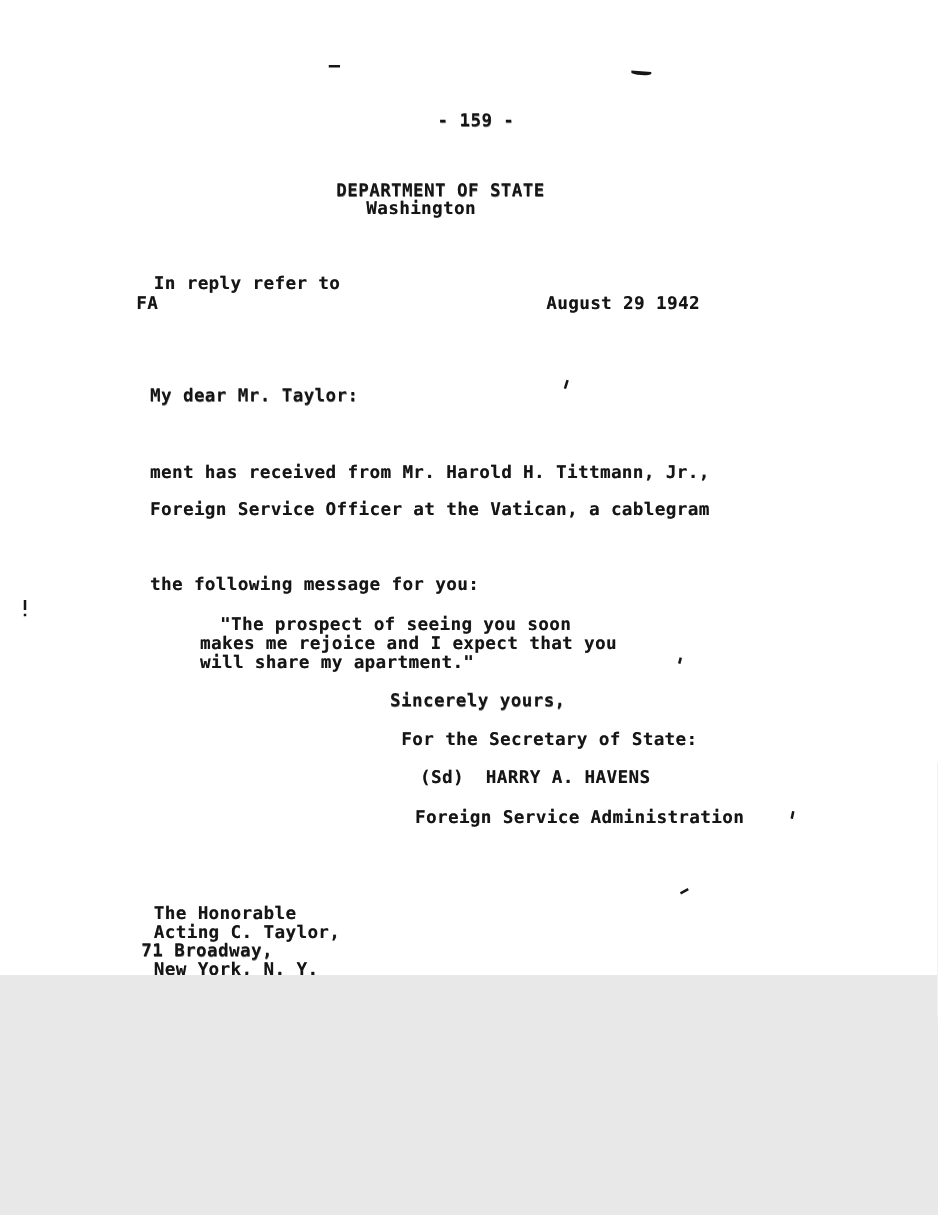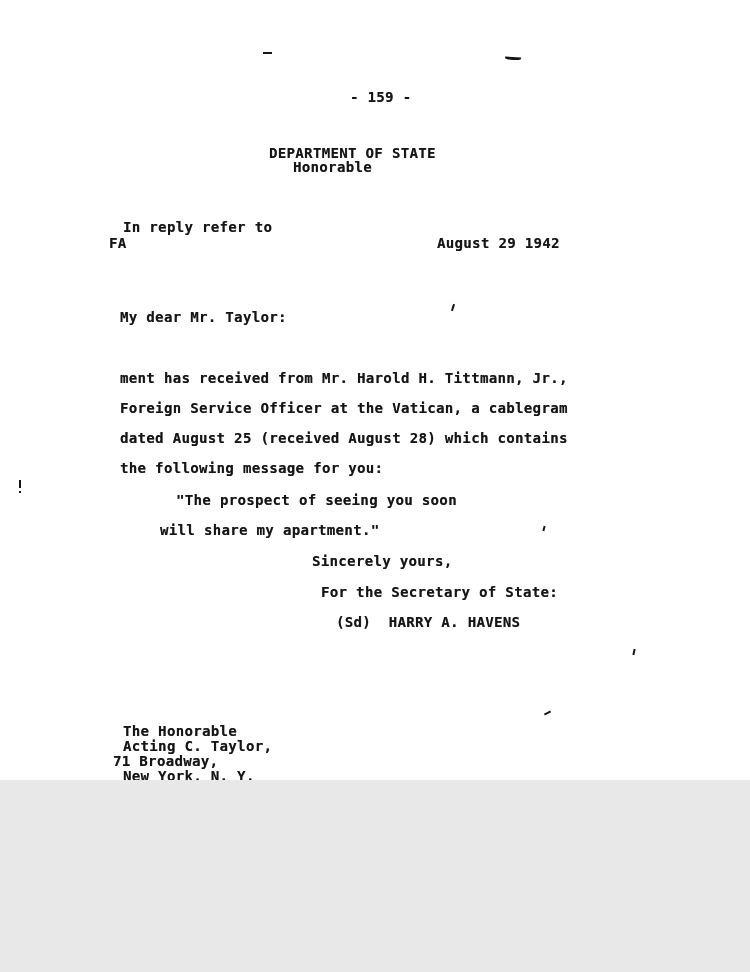--- a/index.html
+++ b/index.html
@@ -25,39 +25,40 @@
   .artifact { position: absolute; background: #161616; }
   .artifact.clear { background: transparent; }
 </style>
 </head>
 <body>
 
 <div class="page">
 
   <div class="ln" style="top:90px;left:350px">- 159 -</div>
   <div class="ln" style="top:146px;left:269px">DEPARTMENT OF STATE</div>
-  <div class="ln" style="top:160px;left:293px">Honorable</div>
+  <div class="ln" style="top:160px;left:293px">Washington</div>
 
   <div class="ln" style="top:220px;left:123px">In reply refer to</div>
   <div class="ln" style="top:236px;left:109px">FA</div>
   <div class="ln" style="top:236px;left:437px">August 29 1942</div>
 
   <div class="ln" style="top:310px;left:120px">My dear Mr. Taylor:</div>
 
   <div class="ln" style="top:401px;left:120px">Foreign Service Officer at the Vatican, a cablegram</div>
   <div class="ln" style="top:371px;left:120px">ment has received from Mr. Harold H. Tittmann, Jr.,</div>
-  <div class="ln" style="top:431px;left:120px">dated August 25 (received August 28) which contains</div>
   <div class="ln" style="top:461px;left:120px">the following message for you:</div>
 
   <div class="ln" style="top:493px;left:176px">"The prospect of seeing you soon</div>
+  <div class="ln" style="top:508px;left:160px">makes me rejoice and I expect that you</div>
   <div class="ln" style="top:523px;left:160px">will share my apartment."</div>
 
   <div class="ln" style="top:554px;left:312px">Sincerely yours,</div>
   <div class="ln" style="top:585px;left:321px">For the Secretary of State:</div>
   <div class="ln" style="top:615px;left:336px">(Sd)  HARRY A. HAVENS</div>
+  <div class="ln" style="top:647px;left:332px">Foreign Service Administration</div>
 
   <div class="ln" style="top:724px;left:123px">The Honorable</div>
   <div class="ln" style="top:739px;left:123px">Acting C. Taylor,</div>
   <div class="ln" style="top:754px;left:113px">71 Broadway,</div>
   <div class="ln" style="top:769px;left:123px">New York, N. Y.</div>
 
   <div class="artifact" style="left:263px;top:52px;width:9px;height:2px"></div>
   <div class="artifact" style="left:505px;top:57px;width:16px;height:3px;border-radius:0 0 50% 50%;transform:rotate(4deg)"></div>
   <div class="artifact" style="left:452px;top:304px;width:2px;height:7px;transform:rotate(18deg)"></div>
   <div class="artifact" style="left:19px;top:480px;width:2px;height:8px"></div>

